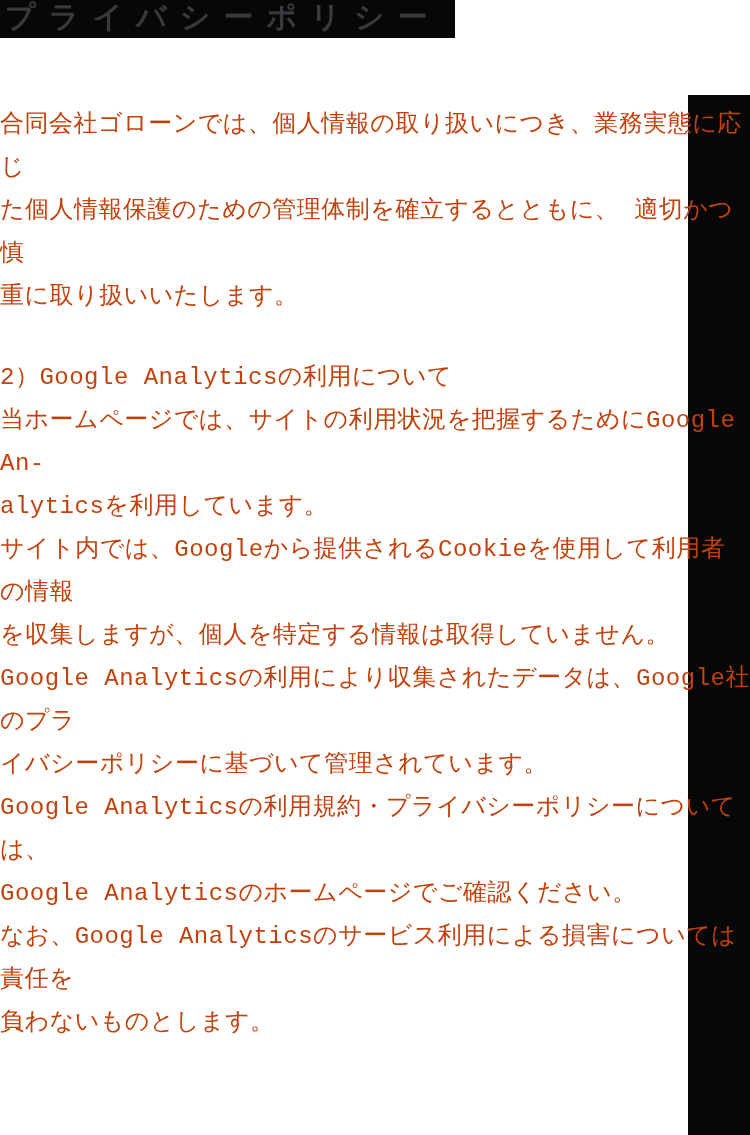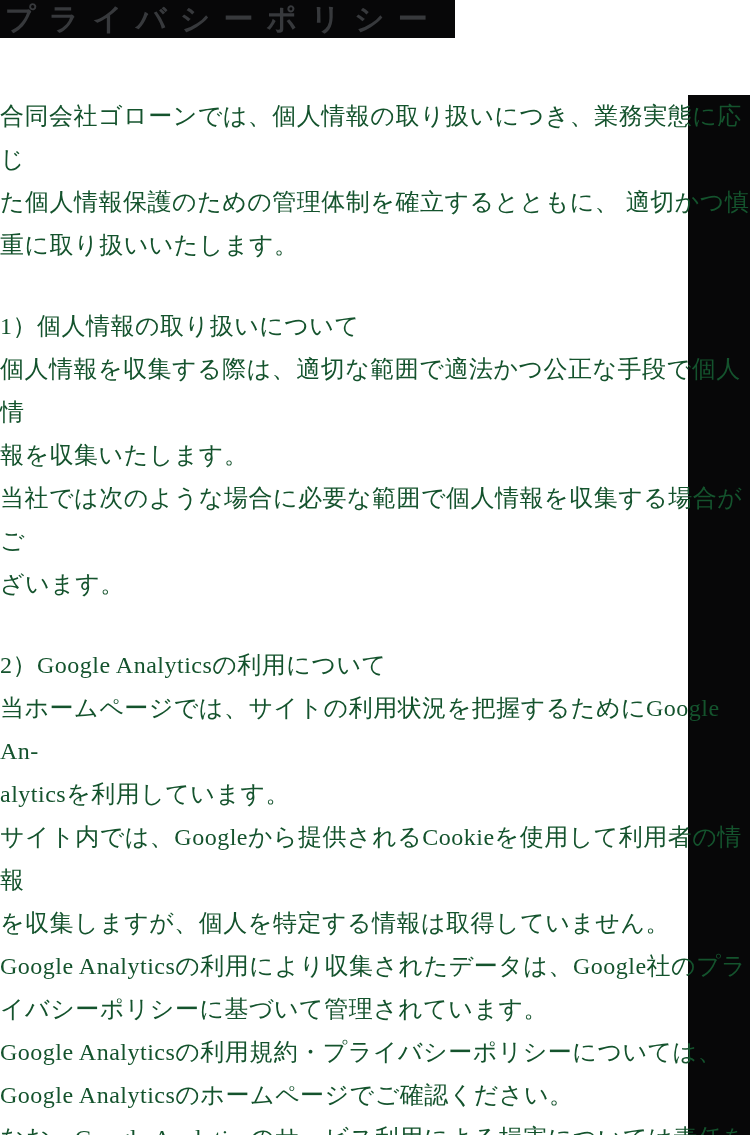--- a/index.html
+++ b/index.html
@@ -12,20 +12,21 @@
     background: #ffffff;
     overflow: hidden;
     position: relative;
     font-family: "Liberation Serif", "DejaVu Serif", serif;
   }
   .page {
     position: relative;
     width: 750px;
     height: 1135px;
     overflow: hidden;
+    font-family: Liberation Mono, monospace;
   }
   
   .right-band {
     position: absolute;
     left: 688px;
     top: 95px;
     width: 62px;
     height: 1040px;
     background: #070708;
     z-index: 0;
@@ -50,23 +51,23 @@
     z-index: 1;
   }
   main.policy-text {
     position: absolute;
     left: 0;
     top: 95px;
     width: 750px;
     z-index: 1;
   }
   main.policy-text p {
-    margin: 0 0 38px 0;
+    margin: 8px 0 38px 0;
     padding: 0;
-    color: #14532d;
+    color: #c2410c;
     font-size: 24px;
     line-height: 43px;
     letter-spacing: 0.5px;
     white-space: pre-line; 
     width: 750px;
   }
 </style>
 </head>
 <body>
 
@@ -74,25 +75,20 @@
 
   <div class="right-band"></div>
 
   <h1 class="page-title">プライバシーポリシー</h1>
 
   <main class="policy-text">
     <p>合同会社ゴローンでは、個人情報の取り扱いにつき、業務実態に応じ
 た個人情報保護のための管理体制を確立するとともに、 適切かつ慎
 重に取り扱いいたします。</p>
 
-    <p>1）個人情報の取り扱いについて
-個人情報を収集する際は、適切な範囲で適法かつ公正な手段で個人情
-報を収集いたします。
-当社では次のような場合に必要な範囲で個人情報を収集する場合がご
-ざいます。</p>
 
 
     <p>2）Google Analyticsの利用について
 当ホームページでは、サイトの利用状況を把握するためにGoogle An-
 alyticsを利用しています。
 サイト内では、Googleから提供されるCookieを使用して利用者の情報
 を収集しますが、個人を特定する情報は取得していません。
 Google Analyticsの利用により収集されたデータは、Google社のプラ
 イバシーポリシーに基づいて管理されています。
 Google Analyticsの利用規約・プライバシーポリシーについては、

